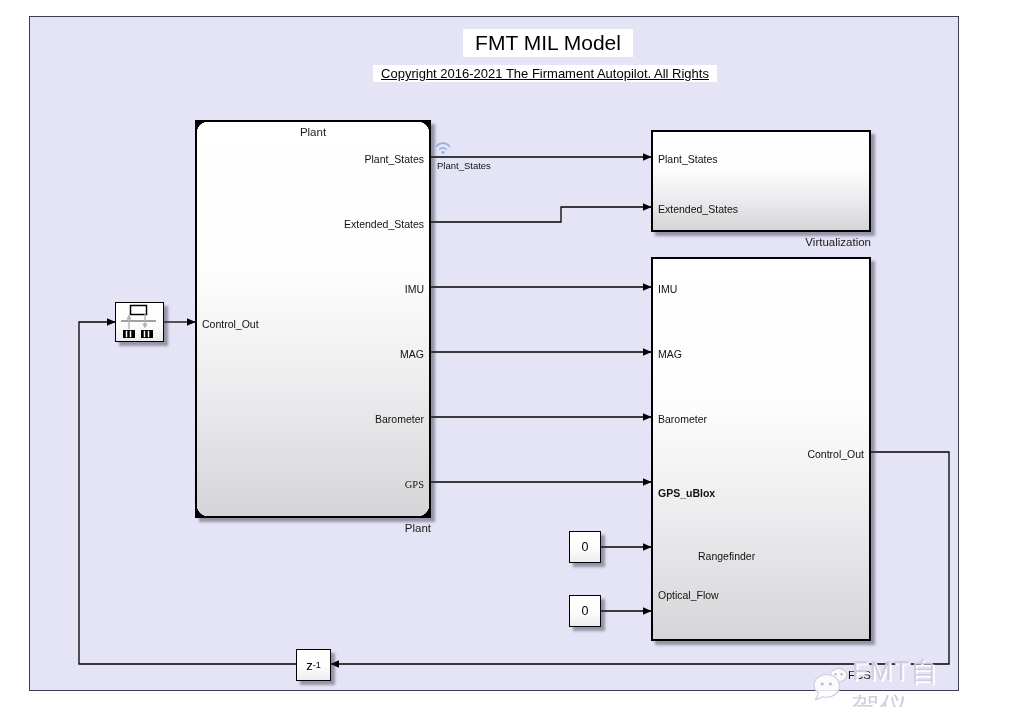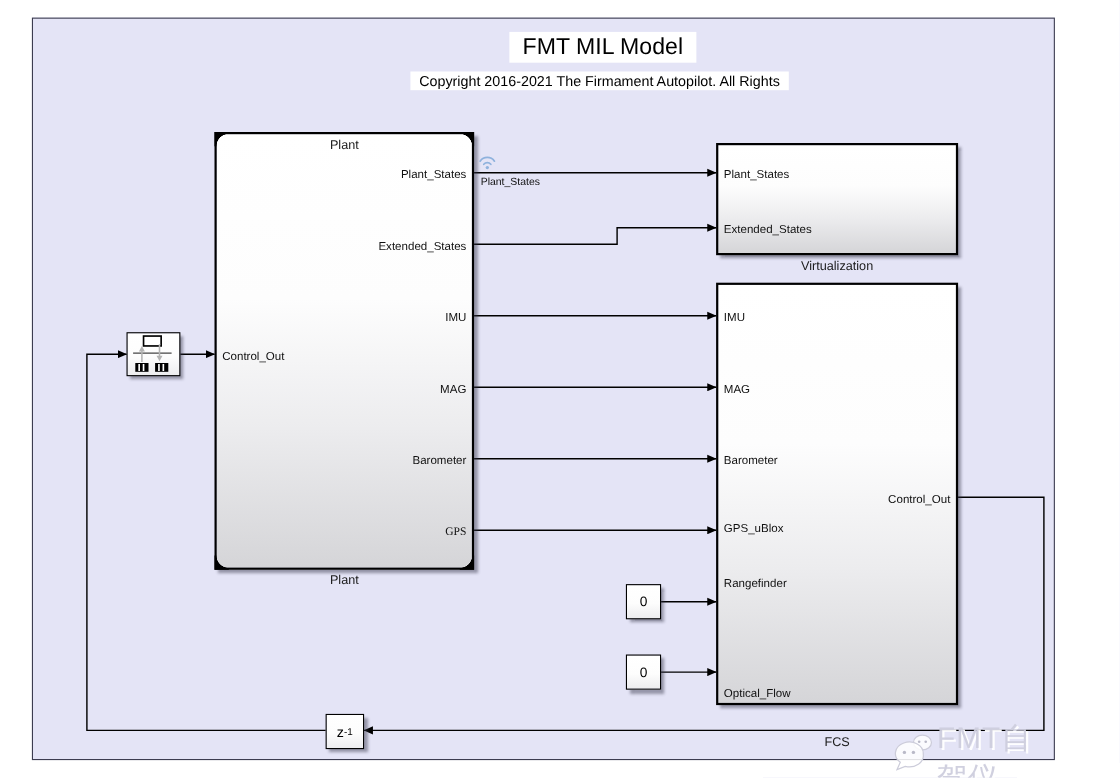--- a/index.html
+++ b/index.html
@@ -11,37 +11,37 @@
   .canvas{
     position:absolute;left:29px;top:16px;width:930px;height:675px;
     background:#e4e4f6;border:1.5px solid #3c3c50;box-sizing:border-box;
   }
   .wires{position:absolute;left:0;top:0;width:959px;height:675px;}
   .wires polyline{fill:none;stroke:#000;stroke-width:1.3;}
 
   
   .anno{position:absolute;background:#fff;color:#000;white-space:nowrap;transform:translateX(-50%);}
   .anno.title{left:518px;top:12px;font-size:21px;padding:2px 12px;}
-  .anno.copy{left:515px;top:48px;font-size:13px;padding:1px 8px;}
+  .anno.copy{left:515px;top:48px;font-size:13px;padding:1px 8px;text-decoration:underline;}
 
   
   .block{
     position:absolute;box-sizing:border-box;border:2.5px solid #000;
     background:linear-gradient(180deg,#ffffff 0%,#fdfdfd 38%,#ececee 68%,#d5d5d8 100%);
     box-shadow:3.5px 3.5px 2.5px rgba(50,50,70,0.45);
   }
   .block.small{
     border-width:1.6px;
     background:linear-gradient(180deg,#ffffff 0%,#fdfdfd 55%,#ededef 100%);
   }
   .inner-title{position:absolute;left:0;right:0;top:4px;text-align:center;font-size:11.5px;color:#1a1a1a;}
   .port{position:absolute;font-size:10.5px;color:#111;white-space:nowrap;transform:translateY(-50%);}
   .port.in{left:5px;}
   .port.out{right:5px;text-align:right;}
-  .block-label{position:absolute;text-align:center;font-size:11.5px;color:#1a1a1a;white-space:nowrap;}
+  .block-label{position:absolute;text-align:right;font-size:11.5px;color:#1a1a1a;white-space:nowrap;}
 
   
   .corner{position:absolute;width:13px;height:13px;}
   .c-tl{left:-2px;top:-2px;background:radial-gradient(circle 14px at 100% 100%, rgba(0,0,0,0) 11px, #000 11.5px);}
   .c-tr{right:-2px;top:-2px;background:radial-gradient(circle 14px at 0% 100%, rgba(0,0,0,0) 11px, #000 11.5px);}
   .c-bl{left:-2px;bottom:-2px;background:radial-gradient(circle 14px at 100% 0%, rgba(0,0,0,0) 11px, #000 11.5px);}
   .c-br{right:-2px;bottom:-2px;background:radial-gradient(circle 14px at 0% 0%, rgba(0,0,0,0) 11px, #000 11.5px);}
 
   .const{display:flex;align-items:center;justify-content:center;font-size:12.5px;color:#000;}
   .zblk{display:flex;align-items:center;justify-content:center;font-size:13px;color:#000;}
@@ -115,23 +115,23 @@
   <div class="block" style="left:621px;top:113px;width:220px;height:102px;">
     <div class="port in" style="top:27px;">Plant_States</div>
     <div class="port in" style="top:77px;">Extended_States</div>
   </div>
   <div class="block-label" style="left:621px;top:219px;width:220px;">Virtualization</div>
 
   <div class="block" style="left:621px;top:240px;width:220px;height:384px;">
     <div class="port in" style="top:30px;">IMU</div>
     <div class="port in" style="top:95px;">MAG</div>
     <div class="port in" style="top:160px;">Barometer</div>
-    <div class="port in" style="top:222px;">GPS_uBlox</div>
-    <div class="port in" style="top:272px;">Rangefinder</div>
-    <div class="port in" style="top:372px;text-align:right;">Optical_Flow</div>
+    <div class="port in" style="top:234px;font-weight:bold;">GPS_uBlox</div>
+    <div class="port in" style="top:297px;margin-left:40px;">Rangefinder</div>
+    <div class="port in" style="top:336px;text-align:right;">Optical_Flow</div>
     <div class="port out" style="top:195px;">Control_Out</div>
   </div>
   <div class="block-label" style="left:621px;top:628px;width:220px;margin-top:24px;">FCS</div>
 
   <div class="block small const" style="left:539px;top:514px;width:32px;height:32px;">
     <span>0</span>
   </div>
   <div class="block small const" style="left:539px;top:578px;width:32px;height:32px;">
     <span>0</span>
   </div>

